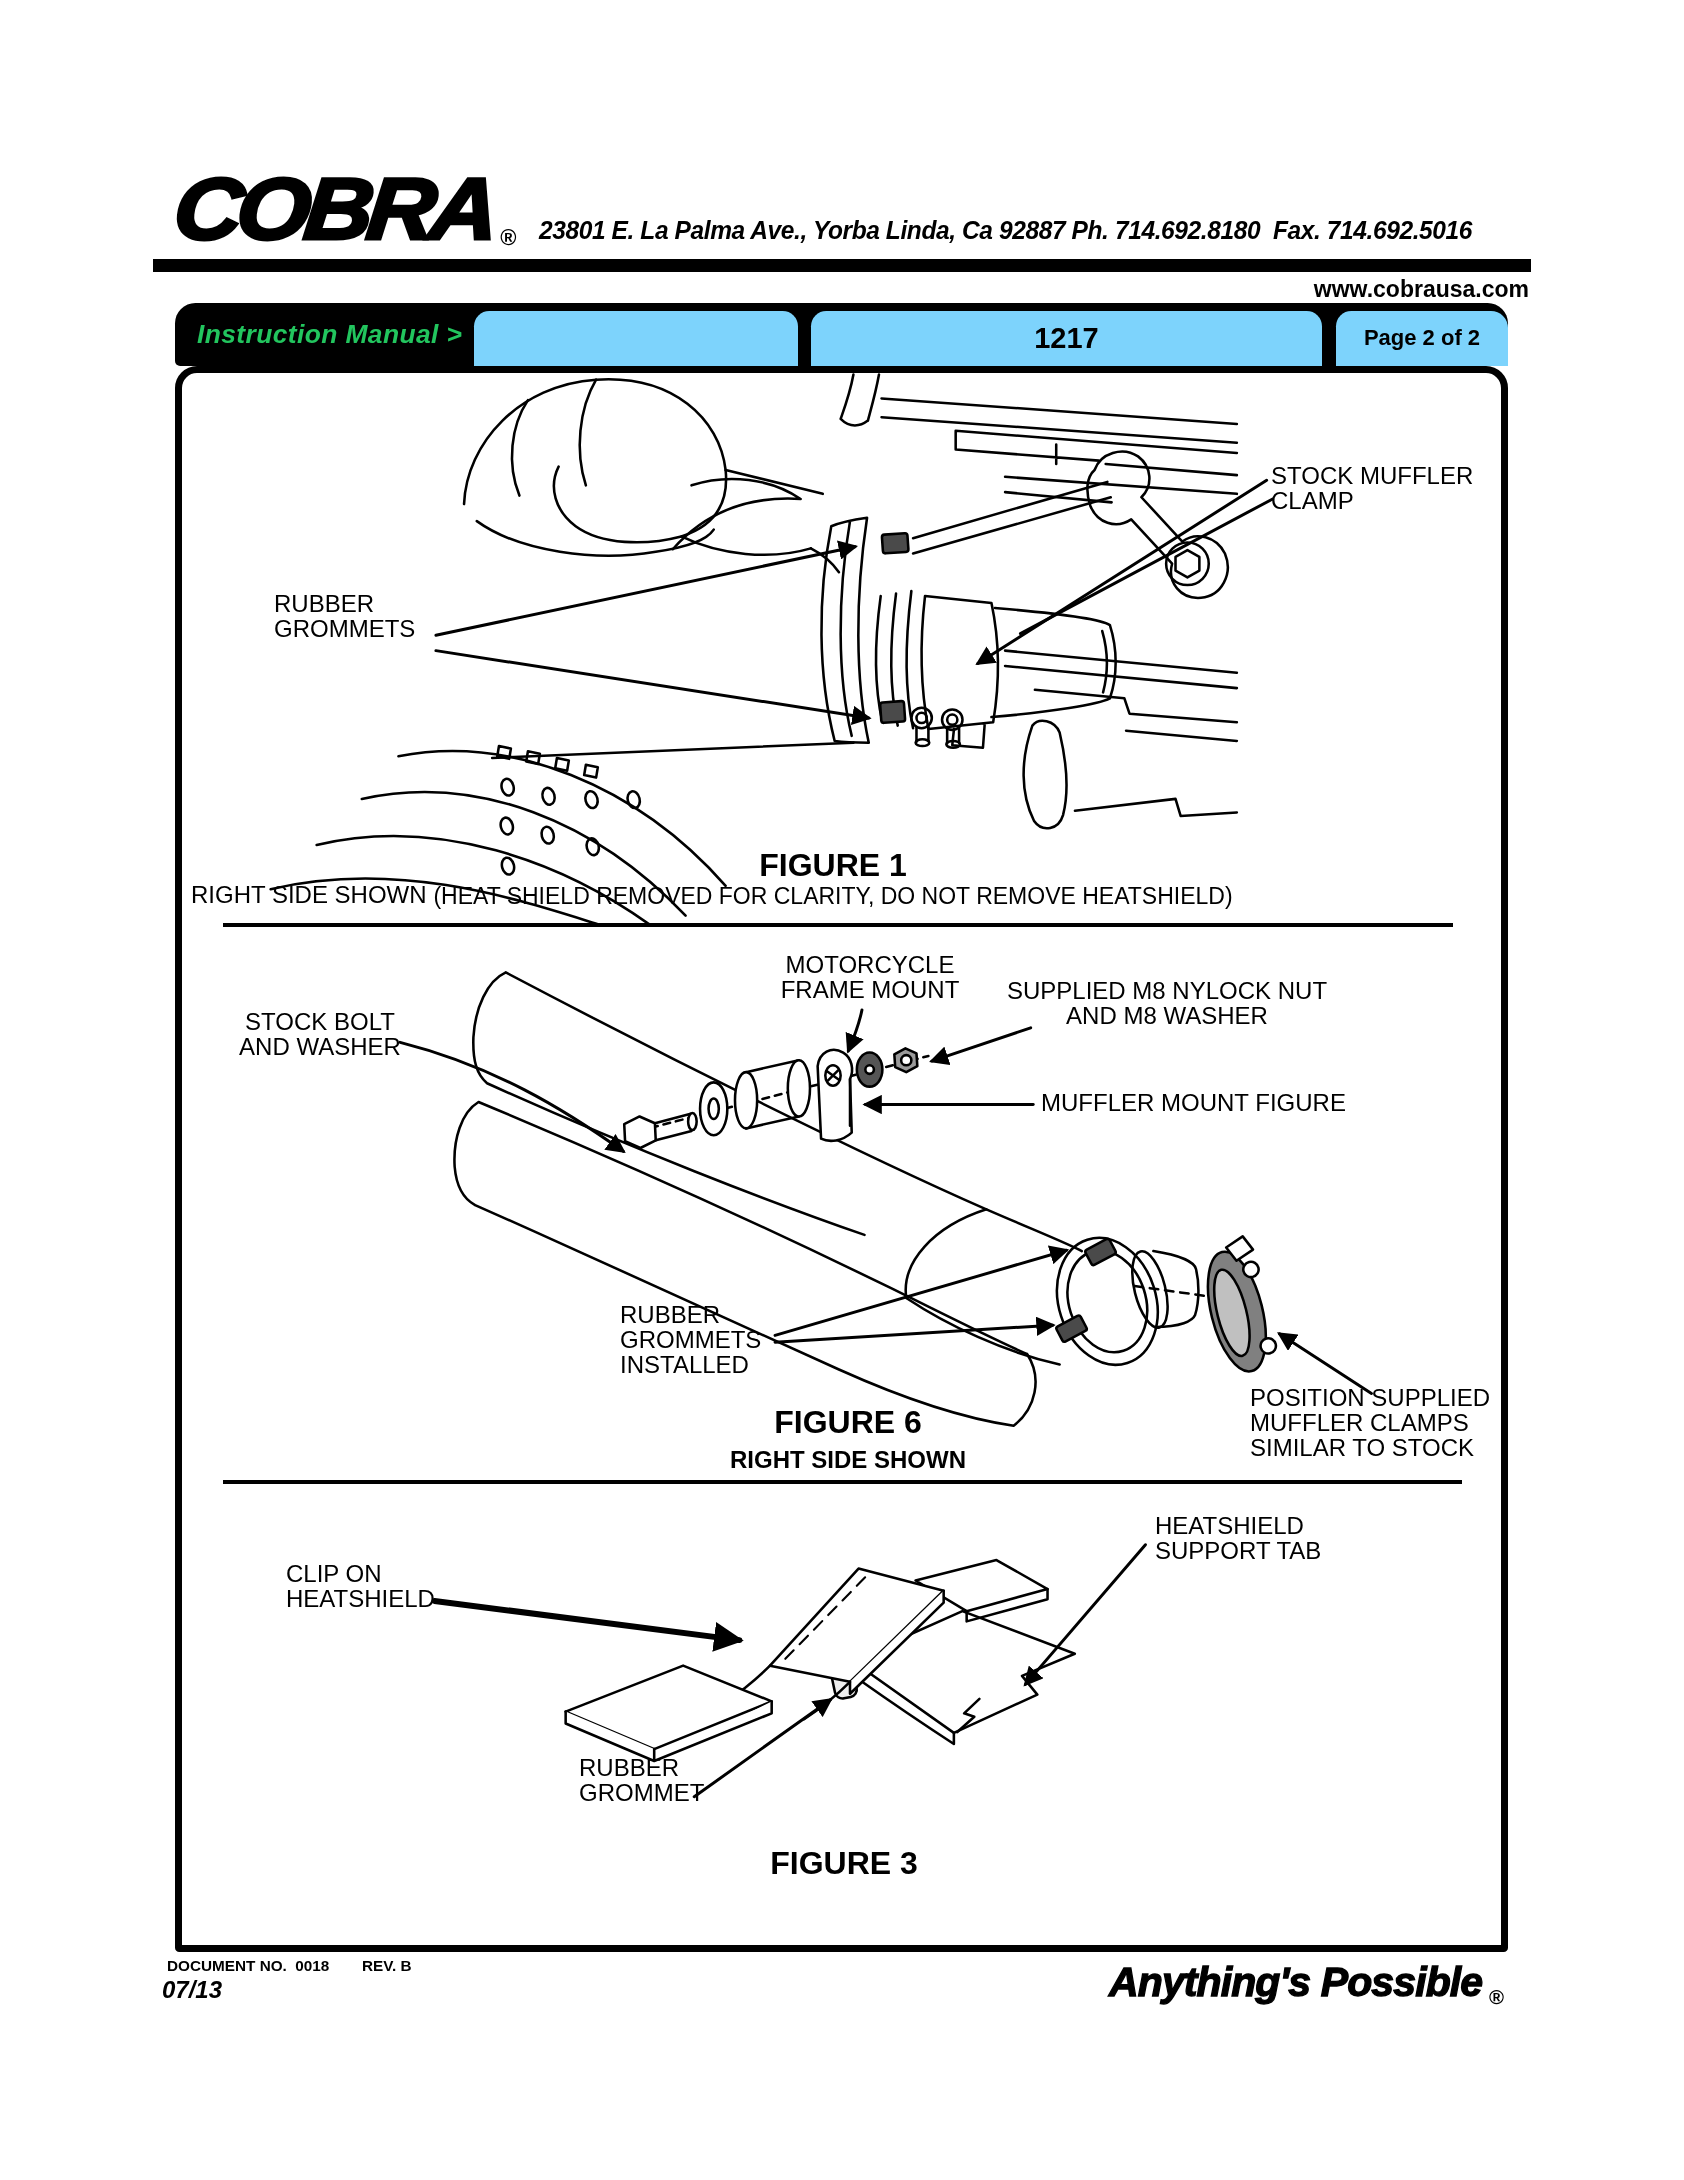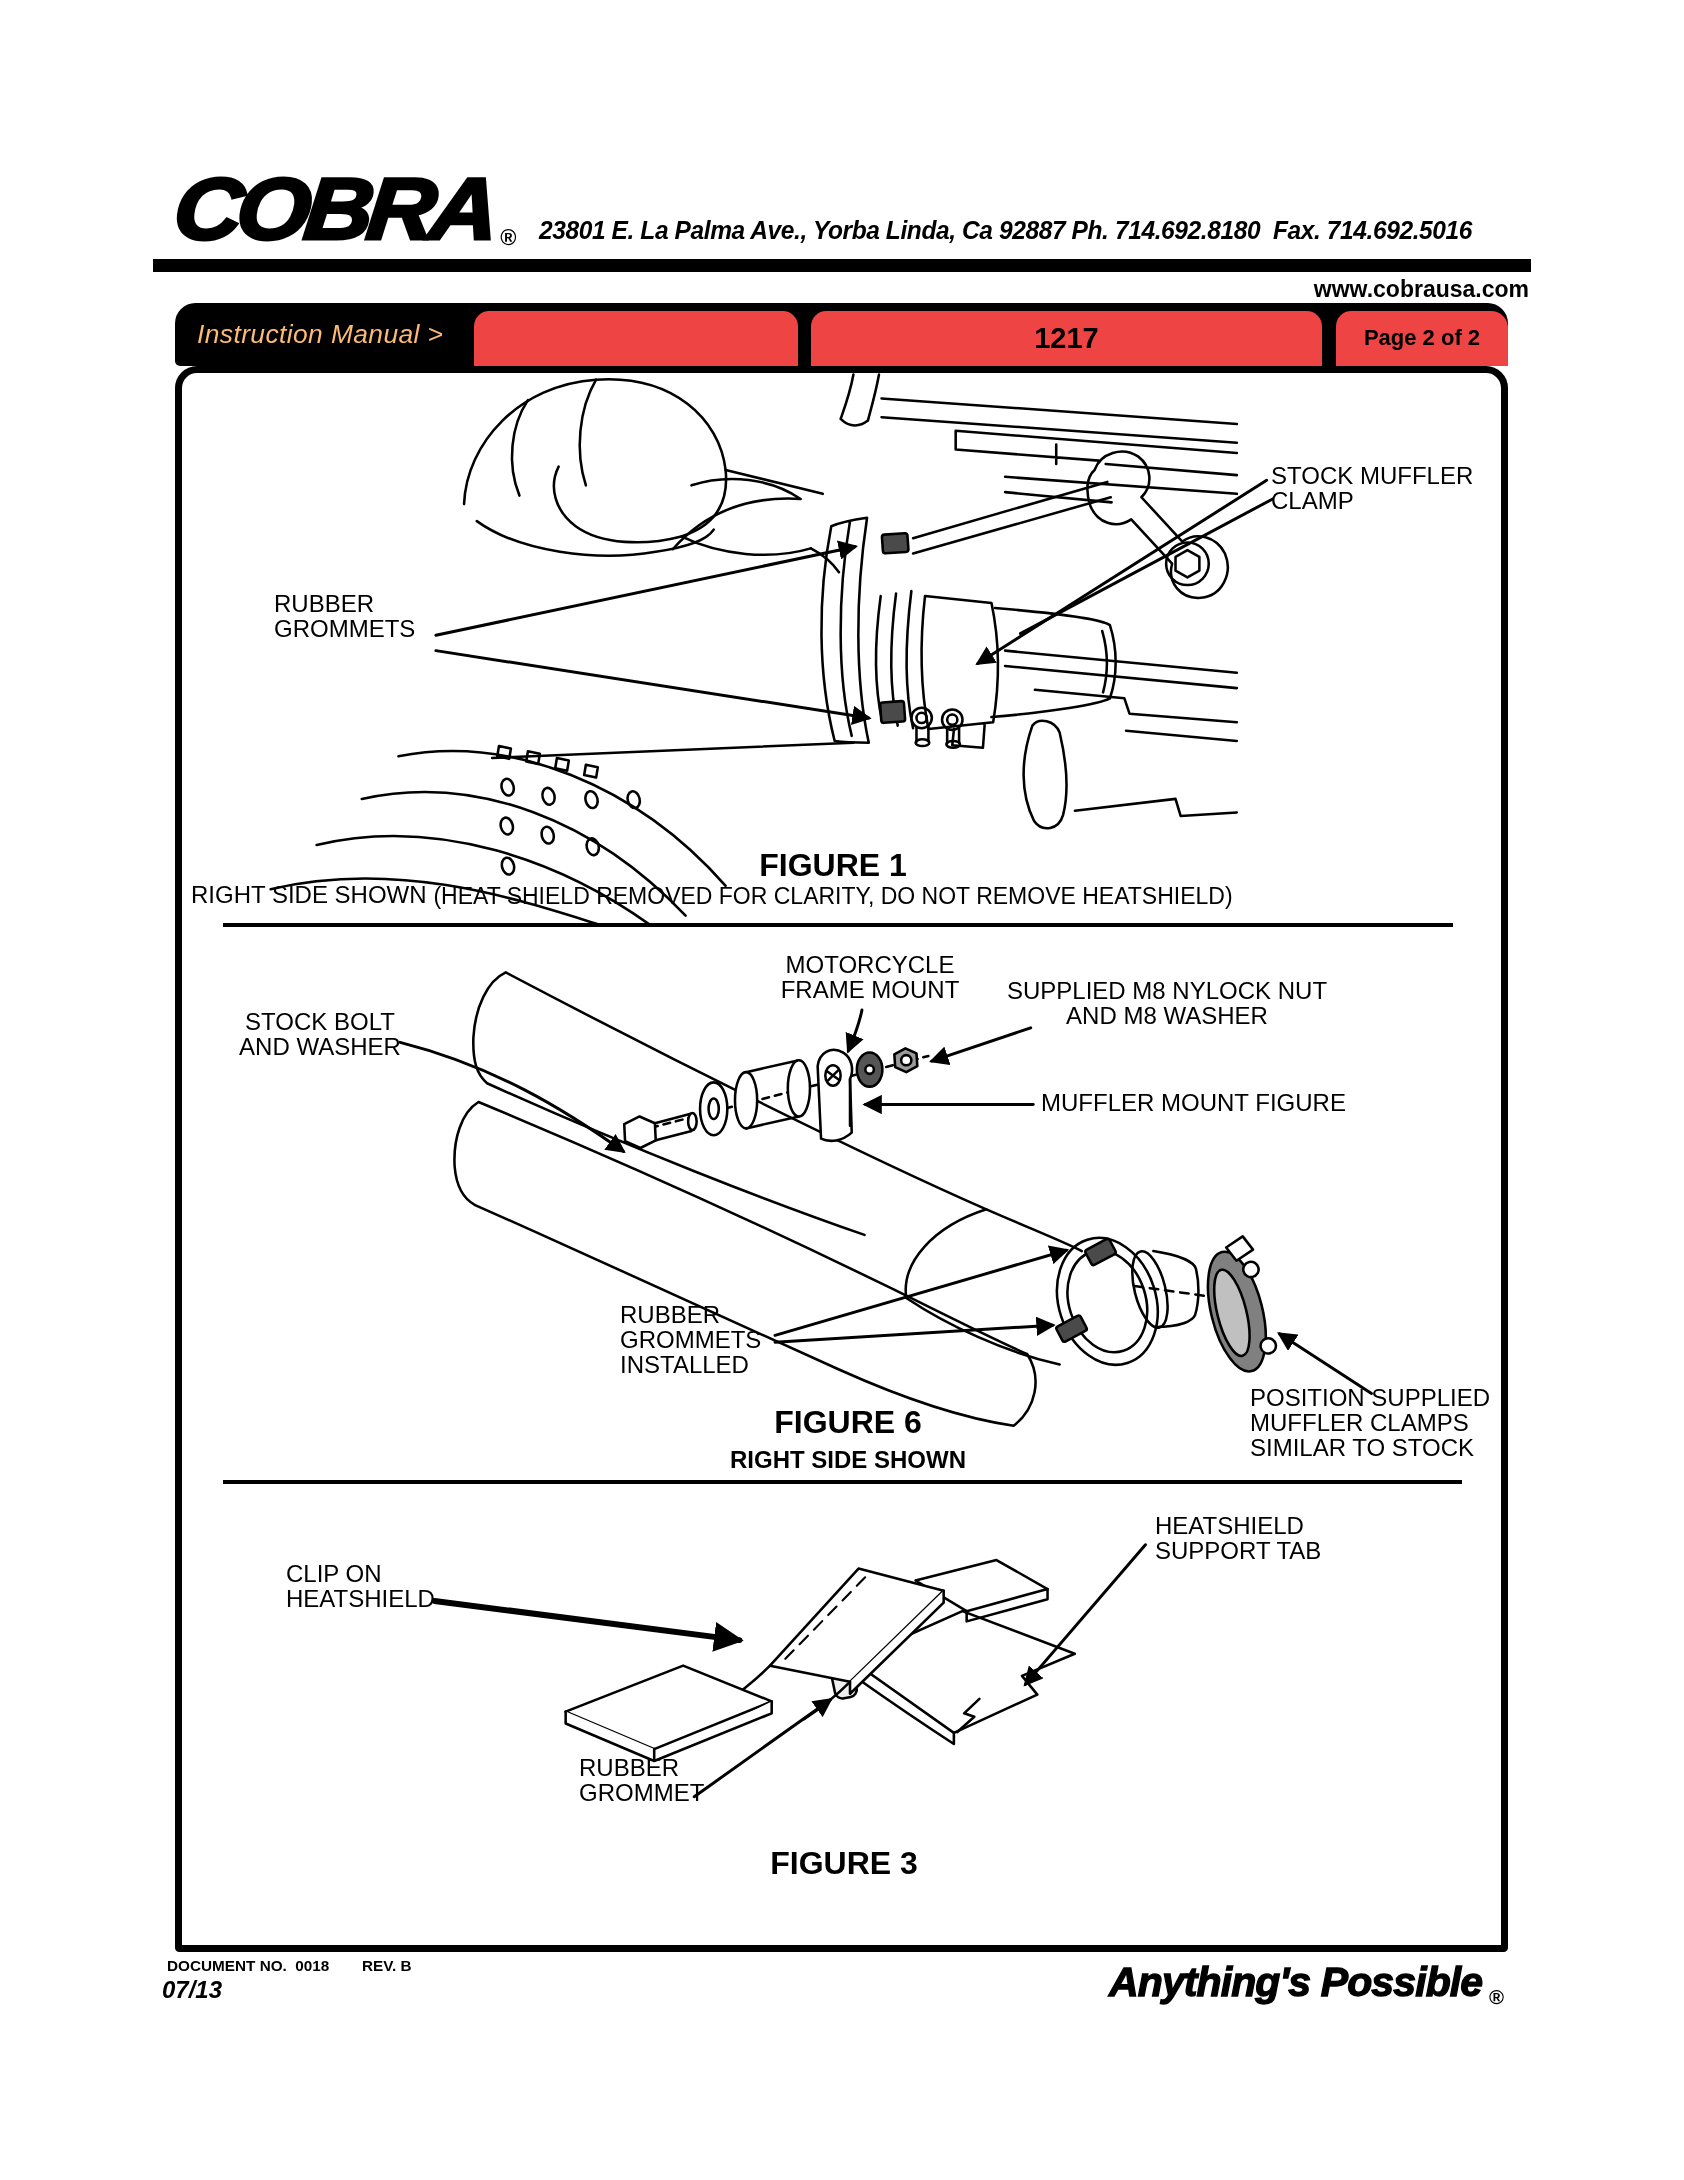--- a/index.html
+++ b/index.html
@@ -23,23 +23,23 @@
   .black-bar { position:absolute; left:153px; top:259px; width:1378px; height:12.8px; background:#000; }
   .website { position:absolute; right:156px; top:276px; font-size:23px; font-weight:bold; }
 
   
   .tab-bar {
     position:absolute; left:175px; top:303px; width:1333px; height:63px;
     background:#000; border-radius:20.4px 20.4px 5.1px 5.1px;
   }
   .manual-label {
     position:absolute; left:22px; top:0; height:100%; display:flex; align-items:center;
-    color:#fdba74; font-size:26.4px; font-weight:normal; font-style:italic; letter-spacing:0.4px;
-  }
-  .tab { position:absolute; top:7.7px; bottom:0; background:#ef4444; display:flex; align-items:center; justify-content:center; }
+    color:#22c55e; font-size:26.4px; font-weight:bold; font-style:italic; letter-spacing:0.4px;
+  }
+  .tab { position:absolute; top:7.7px; bottom:0; background:#7dd3fc; display:flex; align-items:center; justify-content:center; }
   .tab-blank { left:299px; width:324px; border-radius:15.3px 15.3px 0 0; }
   .tab-part  { left:636px; width:511px; border-radius:15.3px 15.3px 0 0; font-size:29px; font-weight:bold; }
   .tab-page  { left:1161px; width:172px; border-radius:15.3px 17px 0 0; font-size:22px; font-weight:bold; }
 
   
   .content-box {
     position:absolute; left:175px; top:366px; width:1333px; height:1586px;
     border:7.7px solid #000; border-radius:22px 22px 4.3px 4.3px; box-sizing:border-box; background:#fff;
   }
   .divider { position:absolute; background:#000; height:4.3px; }

